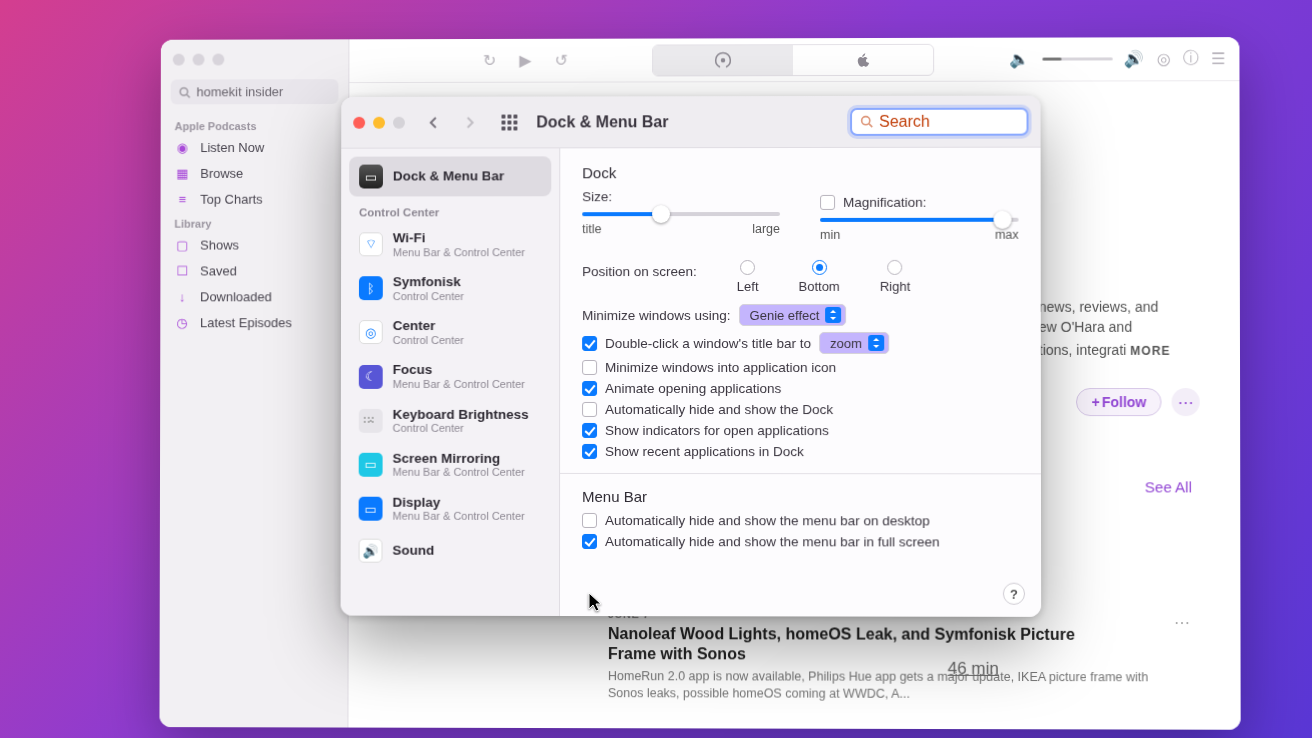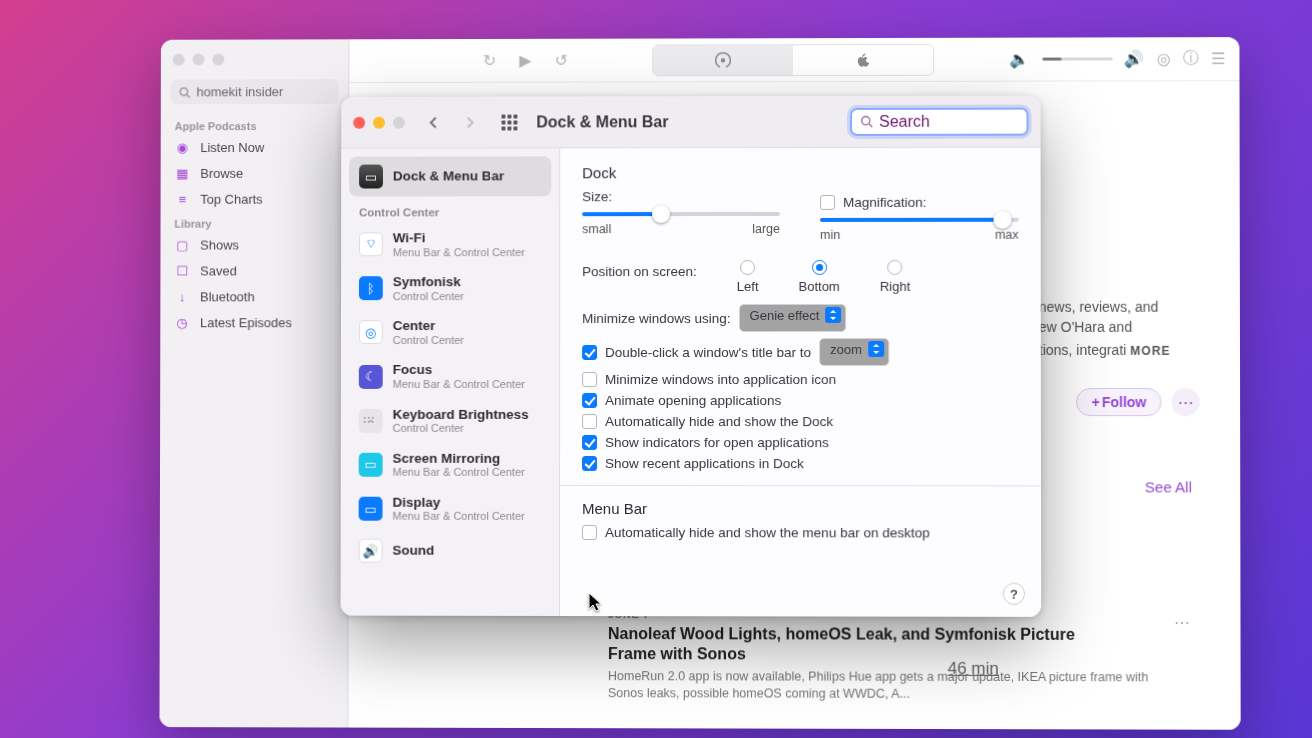--- a/index.html
+++ b/index.html
@@ -78,21 +78,21 @@
   .prefs-tl { display:flex; gap:8px; margin-right:6px;}
   .prefs-tl .c { width:12px; height:12px; border-radius:50%; }
   .c.red{background:#ff5f57;} .c.yel{background:#febc2e;} .c.gry{background:#d5d3d8;}
   .nav-arrow { width:26px; height:26px; display:flex; align-items:center; justify-content:center; color:#7a757f; border-radius:5px;}
   .grid-btn { width:22px;height:22px; display:grid; grid-template-columns:repeat(3,4px); grid-template-rows:repeat(3,4px); gap:2px; align-content:center; justify-content:center; margin:0 6px;}
   .grid-btn span{background:#5a555f; border-radius:1px;}
   .prefs-title { font-size:16px; font-weight:700; color:#3b3640; flex:0 0 auto;}
   .prefs-spacer{flex:1;}
   .prefs-search {
     width:178px; height:28px; border:2px solid #8aa9ff; box-shadow:0 0 0 3px rgba(99,140,255,.25);
-    border-radius:7px; display:flex; align-items:center; gap:6px; padding:0 8px; background:#fff; color:#701a75;
+    border-radius:7px; display:flex; align-items:center; gap:6px; padding:0 8px; background:#fff; color:#c2410c;
   }
   .prefs-search svg{width:13px;height:13px; opacity:.55;}
   .prefs-body { flex:1; display:flex; overflow:hidden;}
   .prefs-side {
     width:220px; border-right:1px solid #e0dde3; overflow-y:auto; padding:8px; background:#f4f2f6;
   }
   .side-item {
     display:flex; align-items:center; gap:10px; padding:8px 10px; border-radius:8px; cursor:default;
   }
   .side-item.selected { background:#dedbe1; }
@@ -137,22 +137,22 @@
   .check.checked::after{
     content:''; position:absolute; left:4px; top:1px; width:4px; height:8px;
     border:solid #fff; border-width:0 2px 2px 0; transform:rotate(40deg);
   }
   .radio-row{ display:flex; gap:40px; margin:10px 0 4px; align-items:flex-start;}
   .radio-opt{ display:flex; flex-direction:column; align-items:center; gap:4px; font-size:13px;}
   .radio{ width:15px;height:15px; border:1.5px solid #b8b4bd; border-radius:50%; background:#fff; position:relative;}
   .radio.sel{ border-color:#0a7aff;}
   .radio.sel::after{content:''; position:absolute; inset:3px; background:#0a7aff; border-radius:50%;}
   .popup{
-    display:inline-flex; align-items:center; gap:6px; background:#a3a3a3; border:1px solid #d5d2d9;
-    border-radius:5px; padding:2px 4px 8px 10px; font-size:13px;
+    display:inline-flex; align-items:center; gap:6px; background:#c4b5fd; border:1px solid #d5d2d9;
+    border-radius:5px; padding:2px 4px 2px 10px; font-size:13px;
   }
   .popup .chev{
     width:16px;height:16px; background:#0a7aff; border-radius:3px; position:relative;
   }
   .popup .chev::before,.popup .chev::after{
     content:''; position:absolute; left:50%; width:0;height:0; border-left:3px solid transparent; border-right:3px solid transparent; transform:translateX(-50%);
   }
   .popup .chev::before{ top:3px; border-bottom:3px solid #fff;}
   .popup .chev::after{ bottom:3px; border-top:3px solid #fff;}
   hr.sep{ border:none; border-top:1px solid #e3e0e6; margin:14px -22px;}
@@ -200,21 +200,21 @@
     <div class="pod-nav-item lib">
         <span class="ic">▢</span>
         <span>Shows</span>
       </div>
     <div class="pod-nav-item lib">
         <span class="ic">☐</span>
         <span>Saved</span>
       </div>
     <div class="pod-nav-item lib">
         <span class="ic">↓</span>
-        <span>Bluetooth</span>
+        <span>Downloaded</span>
       </div>
     <div class="pod-nav-item lib">
         <span class="ic">◷</span>
         <span>Latest Episodes</span>
       </div>
   </div>
   <div class="pod-main">
     <div class="pod-toolbar">
       <div style="position:absolute; left:130px; display:flex; gap:14px;">
         <span class="tb-btn">↻</span>
@@ -375,21 +375,21 @@
       <div class="section-title">Dock</div>
 
       <div class="sliders">
         <div class="slider-block">
           <div>Size:</div>
           <div class="slider-track">
             <div class="fill" style="width:40%;"></div>
               <div class="knob" style="left:40%;"></div>
           </div>
           <div class="slider-labels">
-              <span>small</span>
+              <span>title</span>
               <span>large</span>
             </div>
         </div>
         <div class="slider-block">
           <div class="row">
               <span class="check"></span>
               <span>Magnification:</span>
             </div>
           <div class="slider-track">
             <div class="fill" style="width:92%;"></div>
@@ -457,20 +457,24 @@
           <span>Show recent applications in Dock</span>
         </div>
 
       <hr class="sep">
 
       <div class="section-title">Menu Bar</div>
       <div class="row">
           <span class="check"></span>
           <span>Automatically hide and show the menu bar on desktop</span>
         </div>
+      <div class="row">
+          <span class="check checked"></span>
+          <span>Automatically hide and show the menu bar in full screen</span>
+        </div>
 
       <div class="help-btn">?</div>
     </div>
   </div>
 </div>
 
 <div class="cursor">
   <svg viewBox="0 0 14 20">
       <path d="M1 1l0 16 4-4 3 6 3-1-3-6 5 0z" fill="#000" stroke="#fff" stroke-width="1"></path>
     </svg>

